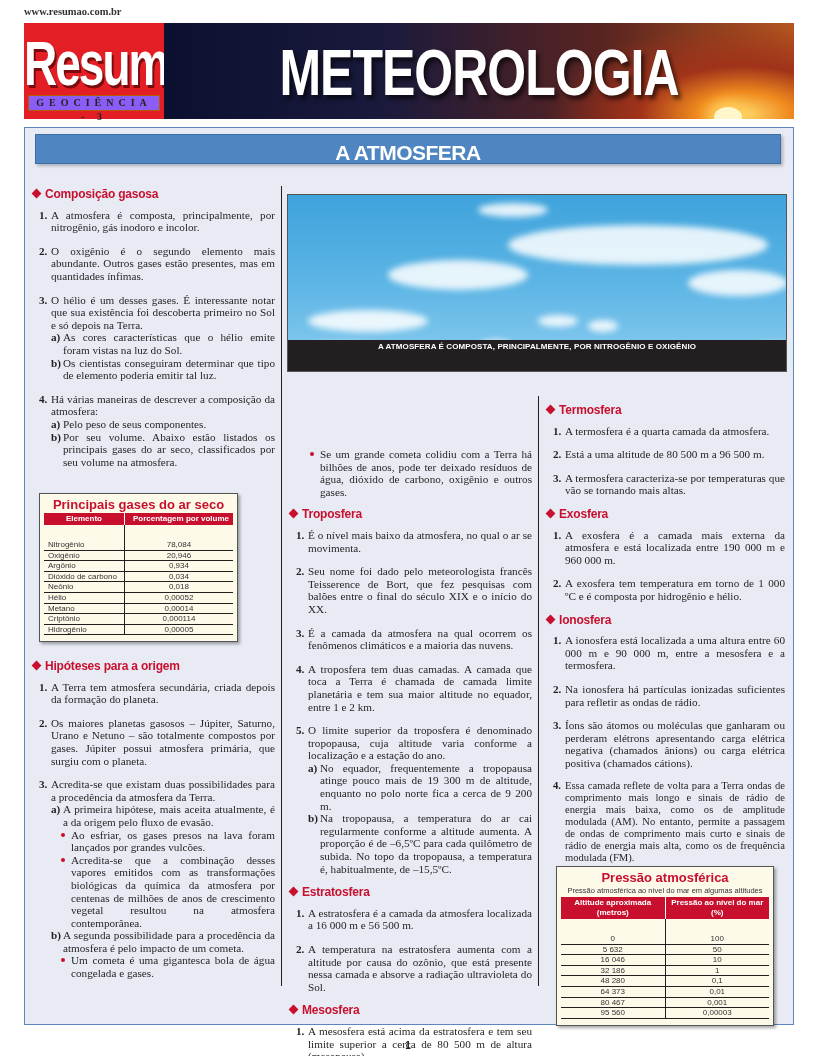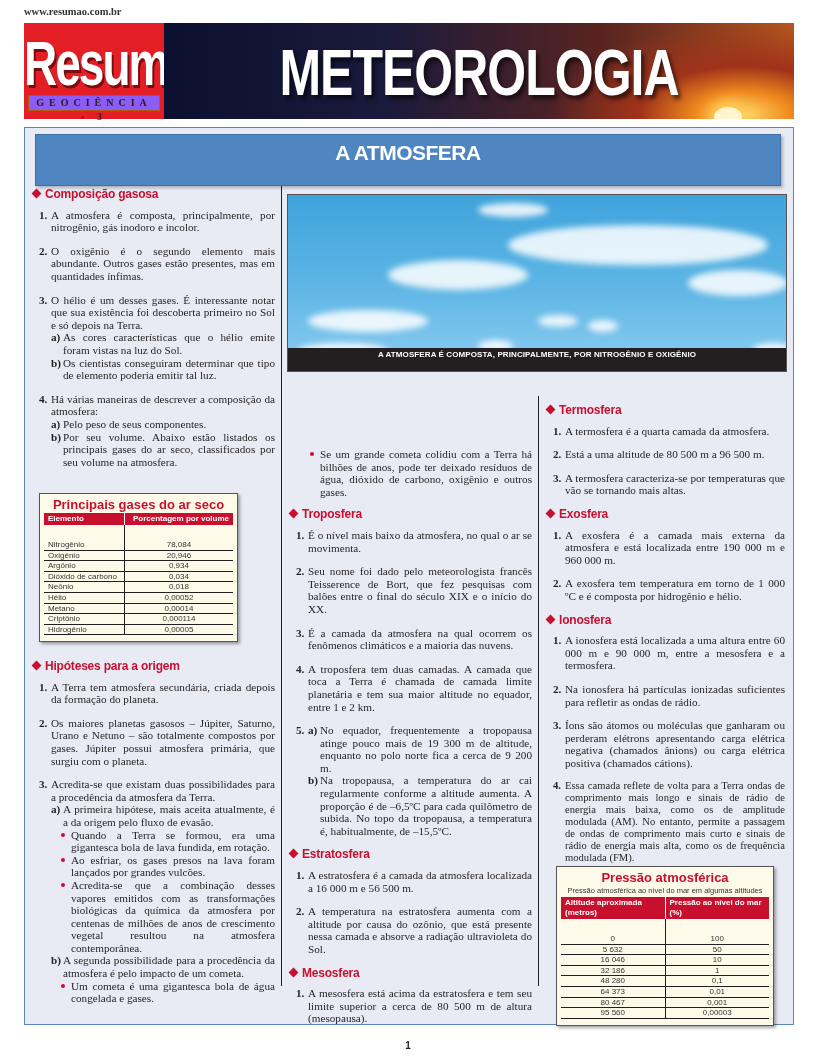--- a/index.html
+++ b/index.html
@@ -12,48 +12,48 @@
   .brand { width: 140px; height: 96px; background: #e31e24; position: relative; }
   .brand-name { position: absolute; left: 0; right: 0; top: 4px; text-align: center; font-family: "Liberation Sans", sans-serif; font-weight: bold; font-size: 46px; color: #fff; letter-spacing: -2px; transform: scaleY(1.35); transform-origin: top; text-shadow: 2px 2px 0 #7a0b0e; }
   .brand-sub { position: absolute; left: 4px; right: 4px; bottom: 8px; height: 16px; background: #8b5cf6; border: 1px solid #b35c00; font-family: "Liberation Serif", serif; font-size: 10px; font-weight: bold; letter-spacing: 5px; text-align: center; line-height: 14px; color: #222; }
   .hero { flex: 1; height: 96px; position: relative; overflow: hidden;
     background: radial-gradient(ellipse 260px 120px at 92% 95%, #ffd76a 0%, #f08a1e 18%, #a0321a 40%, rgba(30,20,50,0) 75%),
                 linear-gradient(90deg, #0c1030 0%, #1a1a3c 35%, #5a2420 70%, #b5561e 100%); }
   .hero-sun { position: absolute; right: 52px; bottom: -8px; width: 28px; height: 20px; border-radius: 50%; background: #fff6cc; box-shadow: 0 0 14px 6px #ffcc55; }
   .hero-title { position: absolute; left: 0; right: 0; top: 12px; text-align: center; font-family: "Liberation Sans", sans-serif; font-weight: bold; font-size: 50px; color: #fff; letter-spacing: -1px; transform: scaleY(1.3); transform-origin: top; text-shadow: 3px 3px 4px rgba(0,0,0,0.6); }
 
   .frame { position: absolute; left: 24px; top: 127px; width: 770px; height: 898px; background: #e8ebf4; border: 1px solid #5c86c0; }
-  .section-bar { position: absolute; left: 10px; top: 6px; width: 746px; height: 52px; background: #4f86c1; border: 1px solid #3d6ea6; box-shadow: 2px 2px 3px rgba(0,0,0,0.25); text-align: center; }
+  .section-bar { position: absolute; left: 10px; top: 6px; width: 746px; height: 30px; background: #4f86c1; border: 1px solid #3d6ea6; box-shadow: 2px 2px 3px rgba(0,0,0,0.25); text-align: center; }
   .section-title { font-family: "Liberation Sans", sans-serif; font-weight: bold; font-size: 21px; color: #fff; line-height: 36px; letter-spacing: -0.5px; }
 
   .col { position: absolute; font-size: 11.2px; line-height: 12.6px; }
   .col1 { left: 6px; top: 60px; width: 244px; }
   .col2 { left: 263px; top: 320px; width: 244px; }
   .col3 { left: 520px; top: 276px; width: 240px; }
   .vdiv { position: absolute; width: 1px; background: #231f20; }
 
   .h { font-family: "Liberation Sans", sans-serif; font-weight: bold; color: #c8102e; font-size: 12px; margin: 0 0 8px 0; letter-spacing: -0.2px; }
   .h .dia { display: inline-block; width: 7px; height: 7px; background: #c8102e; transform: rotate(45deg); margin: 0 5px 1px 2px; }
   .item { position: relative; padding-left: 20px; margin-bottom: 11px; text-align: justify; }
   .item .num { position: absolute; left: 8px; font-weight: bold; }
   .sub { position: relative; padding-left: 12px; text-align: justify; }
   .sub .let { position: absolute; left: 0; font-weight: bold; }
   .bul { position: relative; padding-left: 12px; margin-left: 8px; text-align: justify; }
   .bul .dot { position: absolute; left: 2px; top: 4px; width: 4px; height: 4px; border-radius: 50%; background: #c8102e; }
 
   .photo { position: absolute; left: 262px; top: 66px; width: 500px; height: 178px; border: 1px solid #555; overflow: hidden;
     background: linear-gradient(180deg, #3fa3dc 0%, #5cb5e5 50%, #8ccdf0 100%); }
   .cloud { position: absolute; background: rgba(255,255,255,0.85); border-radius: 50%; filter: blur(3px); }
-  .photo-caption { position: absolute; left: 0; right: 0; bottom: 0; height: 23px; background: #231f20; color: #fff; font-family: "Liberation Sans", sans-serif; font-weight: bold; font-size: 8px; text-align: center; line-height: 13px; letter-spacing: 0.1px; }
+  .photo-caption { position: absolute; left: 0; right: 0; bottom: 0; height: 31px; background: #231f20; color: #fff; font-family: "Liberation Sans", sans-serif; font-weight: bold; font-size: 8px; text-align: center; line-height: 13px; letter-spacing: 0.1px; }
 
   .tbox { position: absolute; background: #fdfaea; border: 1px solid #555; box-shadow: 2px 2px 3px rgba(0,0,0,0.35); font-family: "Liberation Sans", sans-serif; }
   .tbox-title { color: #c8102e; font-weight: bold; text-align: center; font-size: 13px; line-height: 16px; }
   .tbox-sub { text-align: center; font-size: 7.5px; color: #333; margin-bottom: 2px; }
   .tbl { width: 100%; border-collapse: collapse; font-size: 8px; }
-  .tbl th { background: #c8102e; color: #fff; text-align: left; font-weight: bold; padding: 1px 4px; border-right: 1px solid #fff; line-height: 10px; }
+  .tbl th { background: #c8102e; color: #fff; text-align: center; font-weight: bold; padding: 1px 4px; border-right: 1px solid #fff; line-height: 10px; }
   .tbl th:last-child { border-right: none; }
   .tbl td { padding: 0 4px; border-bottom: 1px solid #231f20; line-height: 9.6px; color: #333; }
   .tbl td:first-child { border-right: 1px solid #231f20; }
   .tbl td.c { text-align: center; }
   .tbl tr.first td { padding-top: 15px; }
 
   .page-number { position: absolute; left: 0; right: 0; top: 1040px; text-align: center; font-family: "Liberation Sans", sans-serif; font-size: 10px; font-weight: bold; }
 </style>
 </head>
 <body>
@@ -142,21 +142,20 @@
         </tbody>
     </table>
   </div>
 
   <div class="col" style="left:6px; top:532px; width:244px;">
     <div class="h"><span class="dia"></span><span>Hipóteses para a origem</span></div>
     <div class="item"><span class="num">1.</span><span>A Terra tem atmosfera secundária, criada depois da formação do planeta.</span></div>
     <div class="item"><span class="num">2.</span><span>Os maiores planetas gasosos – Júpiter, Saturno, Urano e Netuno – são totalmente compostos por gases. Júpiter possui atmosfera primária, que surgiu com o planeta.</span></div>
     <div class="item"><span class="num">3.</span><span>Acredita-se que existam duas possibilidades para a procedência da atmosfera da Terra.</span>
       <div class="sub"><span class="let">a)</span><span>A primeira hipótese, mais aceita atualmente, é a da origem pelo fluxo de evasão.</span></div>
-      <div class="bul"><span class="dot"></span><span>Quando a Terra se formou, era uma gigantesca bola de lava fundida, em rotação.</span></div>
       <div class="bul"><span class="dot"></span><span>Ao esfriar, os gases presos na lava foram lançados por grandes vulcões.</span></div>
       <div class="bul"><span class="dot"></span><span>Acredita-se que a combinação desses vapores emitidos com as transformações biológicas da química da atmosfera por centenas de milhões de anos de crescimento vegetal resultou na atmosfera contemporânea.</span></div>
       <div class="sub"><span class="let">b)</span><span>A segunda possibilidade para a procedência da atmosfera é pelo impacto de um cometa.</span></div>
       <div class="bul"><span class="dot"></span><span>Um cometa é uma gigantesca bola de água congelada e gases.</span></div>
     </div>
   </div>
 
   <div class="photo">
     <div class="cloud" style="left:20px; top:115px; width:120px; height:22px;"></div>
     <div class="cloud" style="left:100px; top:65px; width:140px; height:30px;"></div>
@@ -172,21 +171,21 @@
     <div class="photo-caption">A ATMOSFERA É COMPOSTA, PRINCIPALMENTE, POR NITROGÊNIO E OXIGÊNIO</div>
   </div>
 
   <div class="col col2">
     <div class="bul" style="margin-left:20px; margin-bottom:10px;"><span class="dot"></span><span>Se um grande cometa colidiu com a Terra há bilhões de anos, pode ter deixado resíduos de água, dióxido de carbono, oxigênio e outros gases.</span></div>
     <div class="h"><span class="dia"></span><span>Troposfera</span></div>
     <div class="item"><span class="num">1.</span><span>É o nível mais baixo da atmosfera, no qual o ar se movimenta.</span></div>
     <div class="item"><span class="num">2.</span><span>Seu nome foi dado pelo meteorologista francês Teisserence de Bort, que fez pesquisas com balões entre o final do século XIX e o início do XX.</span></div>
     <div class="item"><span class="num">3.</span><span>É a camada da atmosfera na qual ocorrem os fenômenos climáticos e a maioria das nuvens.</span></div>
     <div class="item"><span class="num">4.</span><span>A troposfera tem duas camadas. A camada que toca a Terra é chamada de camada limite planetária e tem sua maior altitude no equador, entre 1 e 2 km.</span></div>
-    <div class="item"><span class="num">5.</span>
+    <div class="item"><span class="num">5.</span><span>O limite superior da troposfera é denominado tropopausa, cuja altitude varia conforme a localização e a estação do ano.</span>
       <div class="sub"><span class="let">a)</span><span>No equador, frequentemente a tropopausa atinge pouco mais de 19 300 m de altitude, enquanto no polo norte fica a cerca de 9 200 m.</span></div>
       <div class="sub"><span class="let">b)</span><span>Na tropopausa, a temperatura do ar cai regularmente conforme a altitude aumenta. A proporção é de –6,5ºC para cada quilômetro de subida. No topo da tropopausa, a temperatura é, habitualmente, de –15,5ºC.</span></div>
     </div>
     <div class="h"><span class="dia"></span><span>Estratosfera</span></div>
     <div class="item"><span class="num">1.</span><span>A estratosfera é a camada da atmosfera localizada a 16 000 m e 56 500 m.</span></div>
     <div class="item"><span class="num">2.</span><span>A temperatura na estratosfera aumenta com a altitude por causa do ozônio, que está presente nessa camada e absorve a radiação ultravioleta do Sol.</span></div>
     <div class="h"><span class="dia"></span><span>Mesosfera</span></div>
     <div class="item"><span class="num">1.</span><span>A mesosfera está acima da estratosfera e tem seu limite superior a cerca de 80 500 m de altura (mesopausa).</span></div>
 
   </div>

